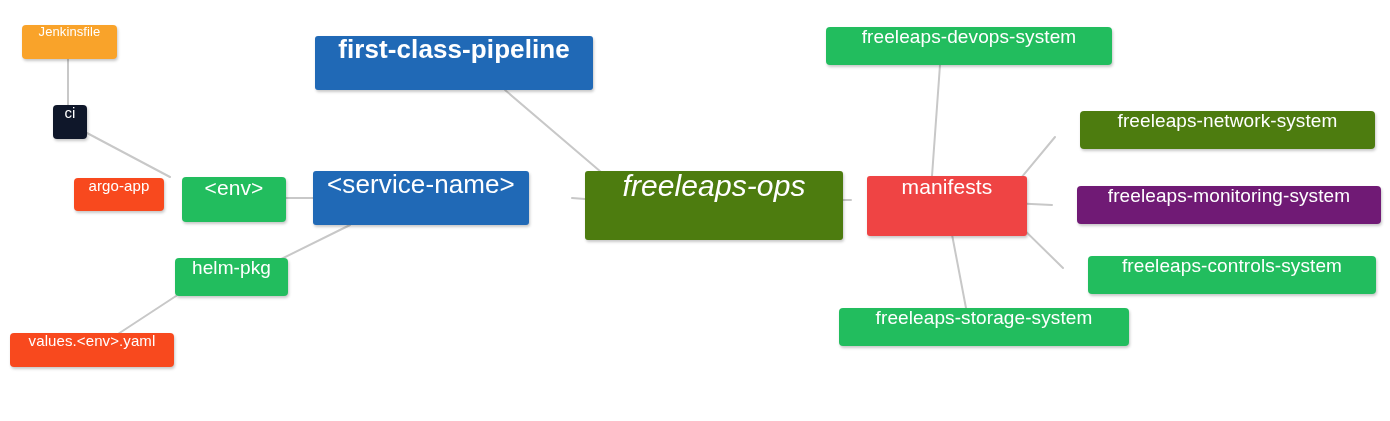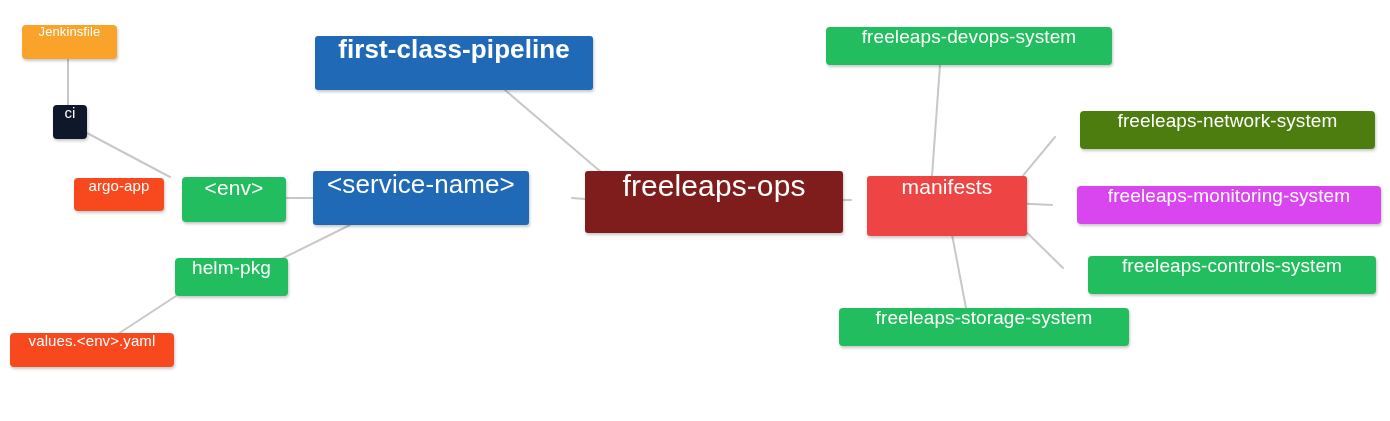--- a/index.html
+++ b/index.html
@@ -92,21 +92,21 @@
       <polyline points="68,105 68,59" class="edge-line" stroke="#c8c8c8"></polyline>
       <polyline points="176,296 118,334" class="edge-line" stroke="#c8c8c8"></polyline>
       <polyline points="932,176 940,65" class="edge-line" stroke="#c8c8c8"></polyline>
       <polyline points="1011,190 1055,137" class="edge-line" stroke="#c8c8c8"></polyline>
       <polyline points="1011,203 1052,205" class="edge-line" stroke="#c8c8c8"></polyline>
       <polyline points="1011,217 1063,268" class="edge-line" stroke="#c8c8c8"></polyline>
       <polyline points="950,224 966,308" class="edge-line" stroke="#c8c8c8"></polyline>
     </svg>
 
   <div id="node-layer">
-      <div class="node node-root sz-xl" style="left: 585px; top: 171px; width: 258px; height: 62px; background: #7f1d1d;">
+      <div class="node node-root sz-xl" style="left: 585px; top: 171px; width: 258px; height: 69px; background: #4d7c0f; font-style: italic;">
         <span>freeleaps-ops</span>
       </div>
       <div class="node node-blue sz-lg" style="left: 315px; top: 36px; width: 278px; height: 54px; background: rgb(32, 105, 182); font-weight: bold;">
         <span>first-class-pipeline</span>
       </div>
       <div class="node node-blue sz-lg" style="left: 313px; top: 171px; width: 216px; height: 54px; background: rgb(32, 105, 182);">
         <span>&lt;service-name&gt;</span>
       </div>
       <div class="node node-blue sz-md" style="left: 851px; top: 176px; width: 160px; height: 60px; background: #ef4444; margin-left: 16px;">
         <span>manifests</span>
@@ -128,21 +128,21 @@
       </div>
       <div class="node node-red sz-xs" style="left: 10px; top: 333px; width: 164px; height: 34px; background: rgb(248, 73, 30);">
         <span>values.&lt;env&gt;.yaml</span>
       </div>
       <div class="node node-green sz-sm" style="left: 801px; top: 27px; width: 286px; height: 38px; background: rgb(34, 189, 94);">
         <span>freeleaps-devops-system</span>
       </div>
       <div class="node node-green sz-sm" style="left: 1055px; top: 111px; width: 295px; height: 38px; background: #4d7c0f;">
         <span>freeleaps-network-system</span>
       </div>
-      <div class="node node-green sz-sm" style="left: 1052px; top: 186px; width: 304px; height: 38px; background: #d946ef;">
+      <div class="node node-green sz-sm" style="left: 1052px; top: 186px; width: 304px; height: 38px; background: #701a75;">
         <span>freeleaps-monitoring-system</span>
       </div>
       <div class="node node-green sz-sm" style="left: 1063px; top: 256px; width: 288px; height: 38px; background: rgb(34, 189, 94);">
         <span>freeleaps-controls-system</span>
       </div>
       <div class="node node-green sz-sm" style="left: 814px; top: 308px; width: 290px; height: 38px; background: rgb(34, 189, 94);">
         <span>freeleaps-storage-system</span>
       </div>
     </div>
 

